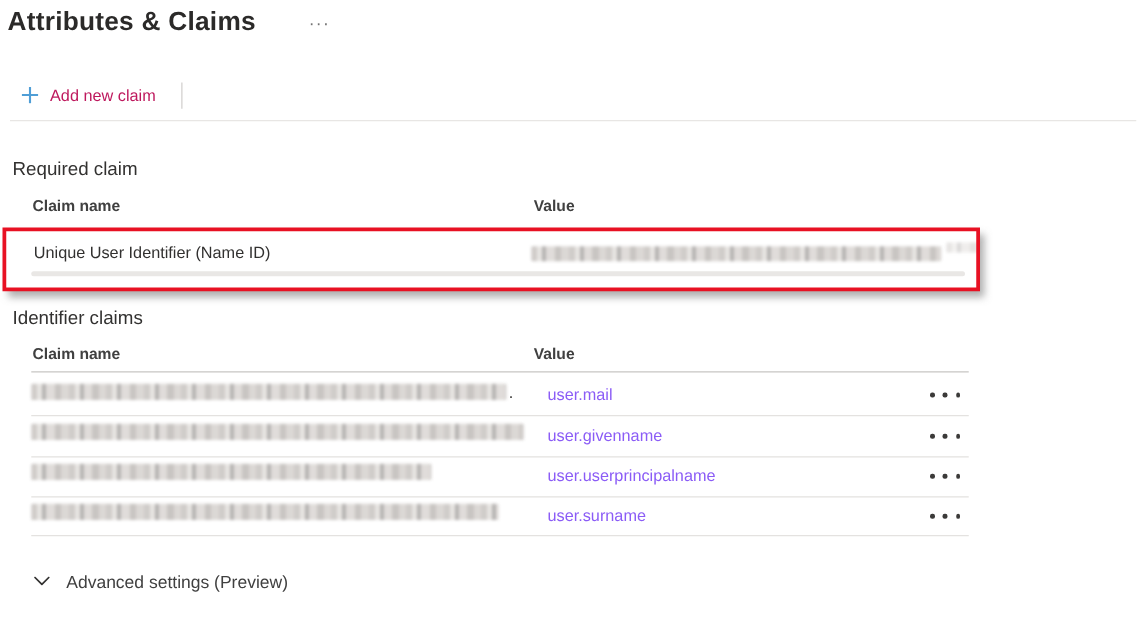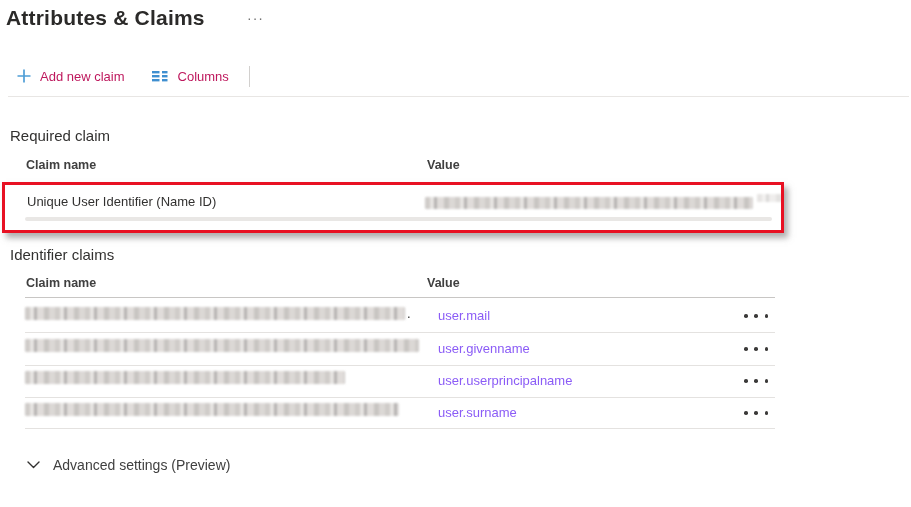--- a/index.html
+++ b/index.html
@@ -112,35 +112,20 @@
 
 <div class="abs toolbar">
   <div class="cmd cmd-add-new">
     <span class="icon">
       <svg width="14" height="14" viewBox="0 0 14 14">
           <path d="M7 0.5v13M0.5 7h13" stroke="#4f9ed6" stroke-width="1.7" fill="none"></path>
         </svg>
     </span>
     <span>Add new claim</span>
   </div>
-  <div class="cmd cmd-columns">
-    <span class="icon">
-      <svg width="17" height="12" viewBox="0 0 17 12">
-        <g fill="#3f8fd0">
-          <rect x="0" y="1" width="7.5" height="2.4"></rect>
-          <rect x="0" y="5" width="7.5" height="2.4"></rect>
-          <rect x="0" y="9" width="7.5" height="2.4"></rect>
-          <rect x="10" y="1" width="5.5" height="2.4"></rect>
-          <rect x="10" y="5" width="5.5" height="2.4"></rect>
-          <rect x="10" y="9" width="5.5" height="2.4"></rect>
-        </g>
-      </svg>
-    </span>
-    <span>Columns</span>
-  </div>
   <div class="toolbar-sep"></div>
 </div>
 <div class="abs toolbar-divider"></div>
 
 <div class="abs section-heading req-heading">Required claim</div>
 
 <div class="abs col-header req-col-claim">Claim name</div>
 <div class="abs col-header req-col-value">Value</div>
 
 <div class="abs req-row-name">Unique User Identifier (Name ID)</div>

